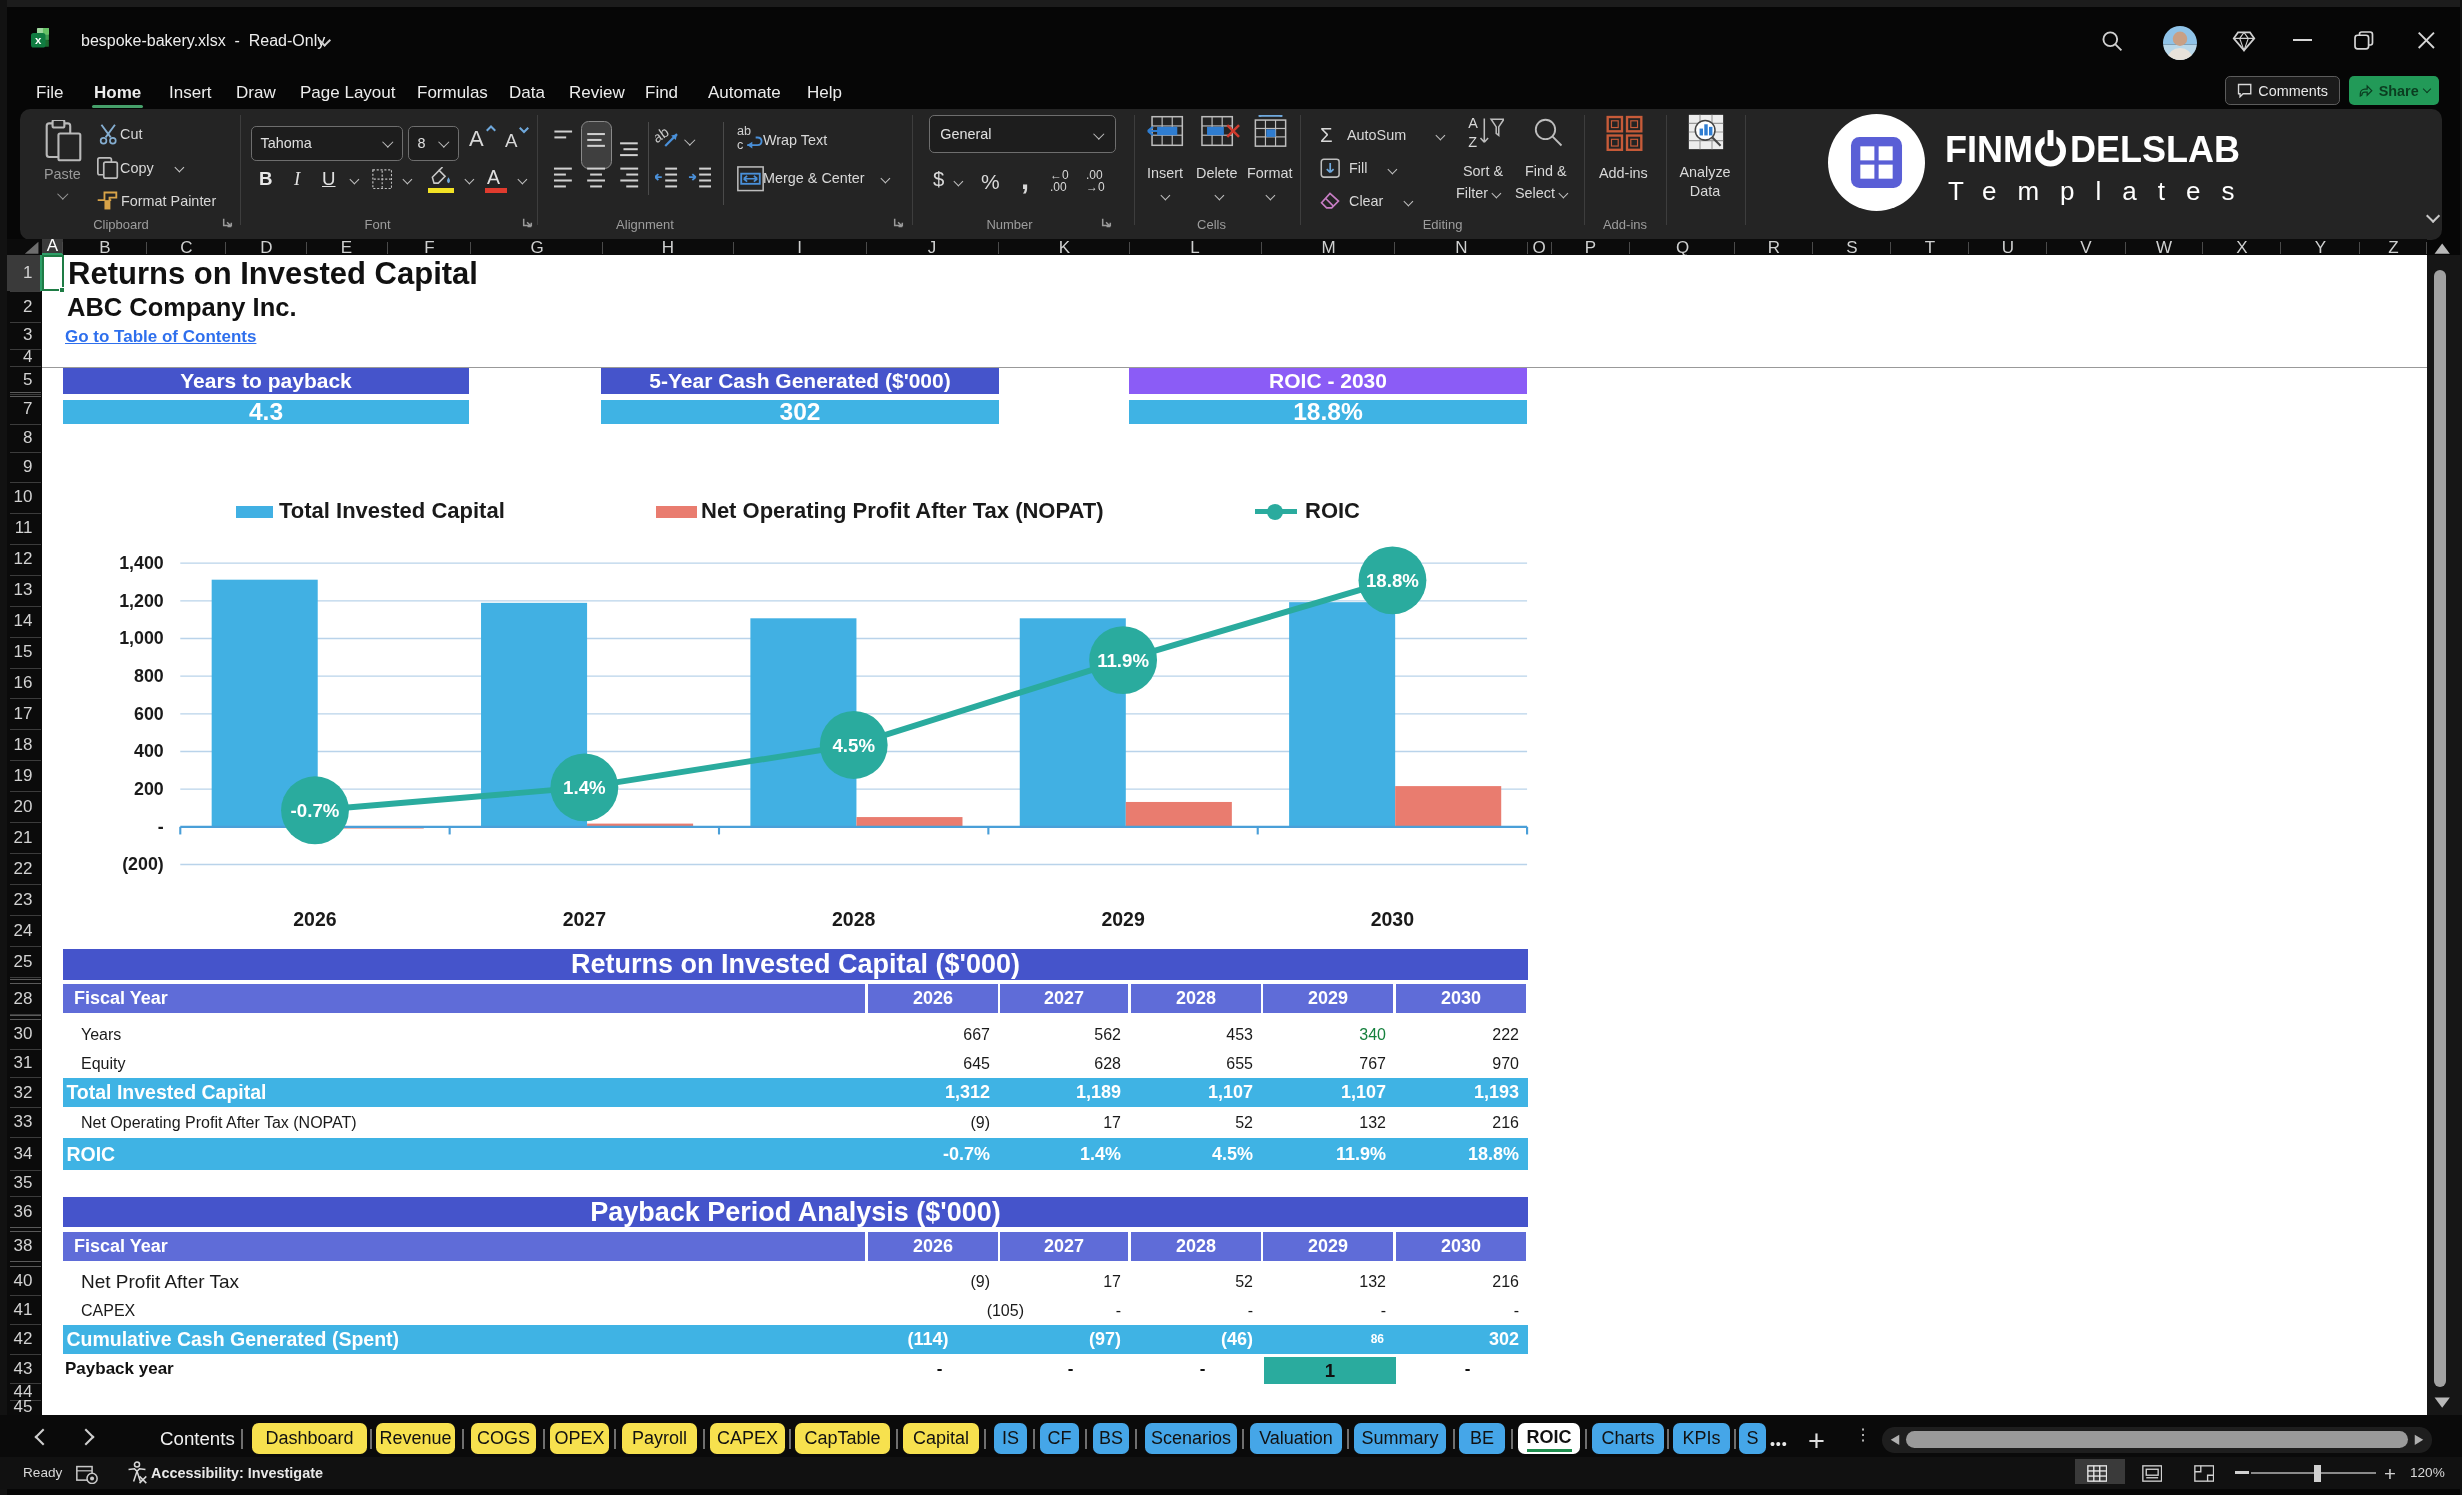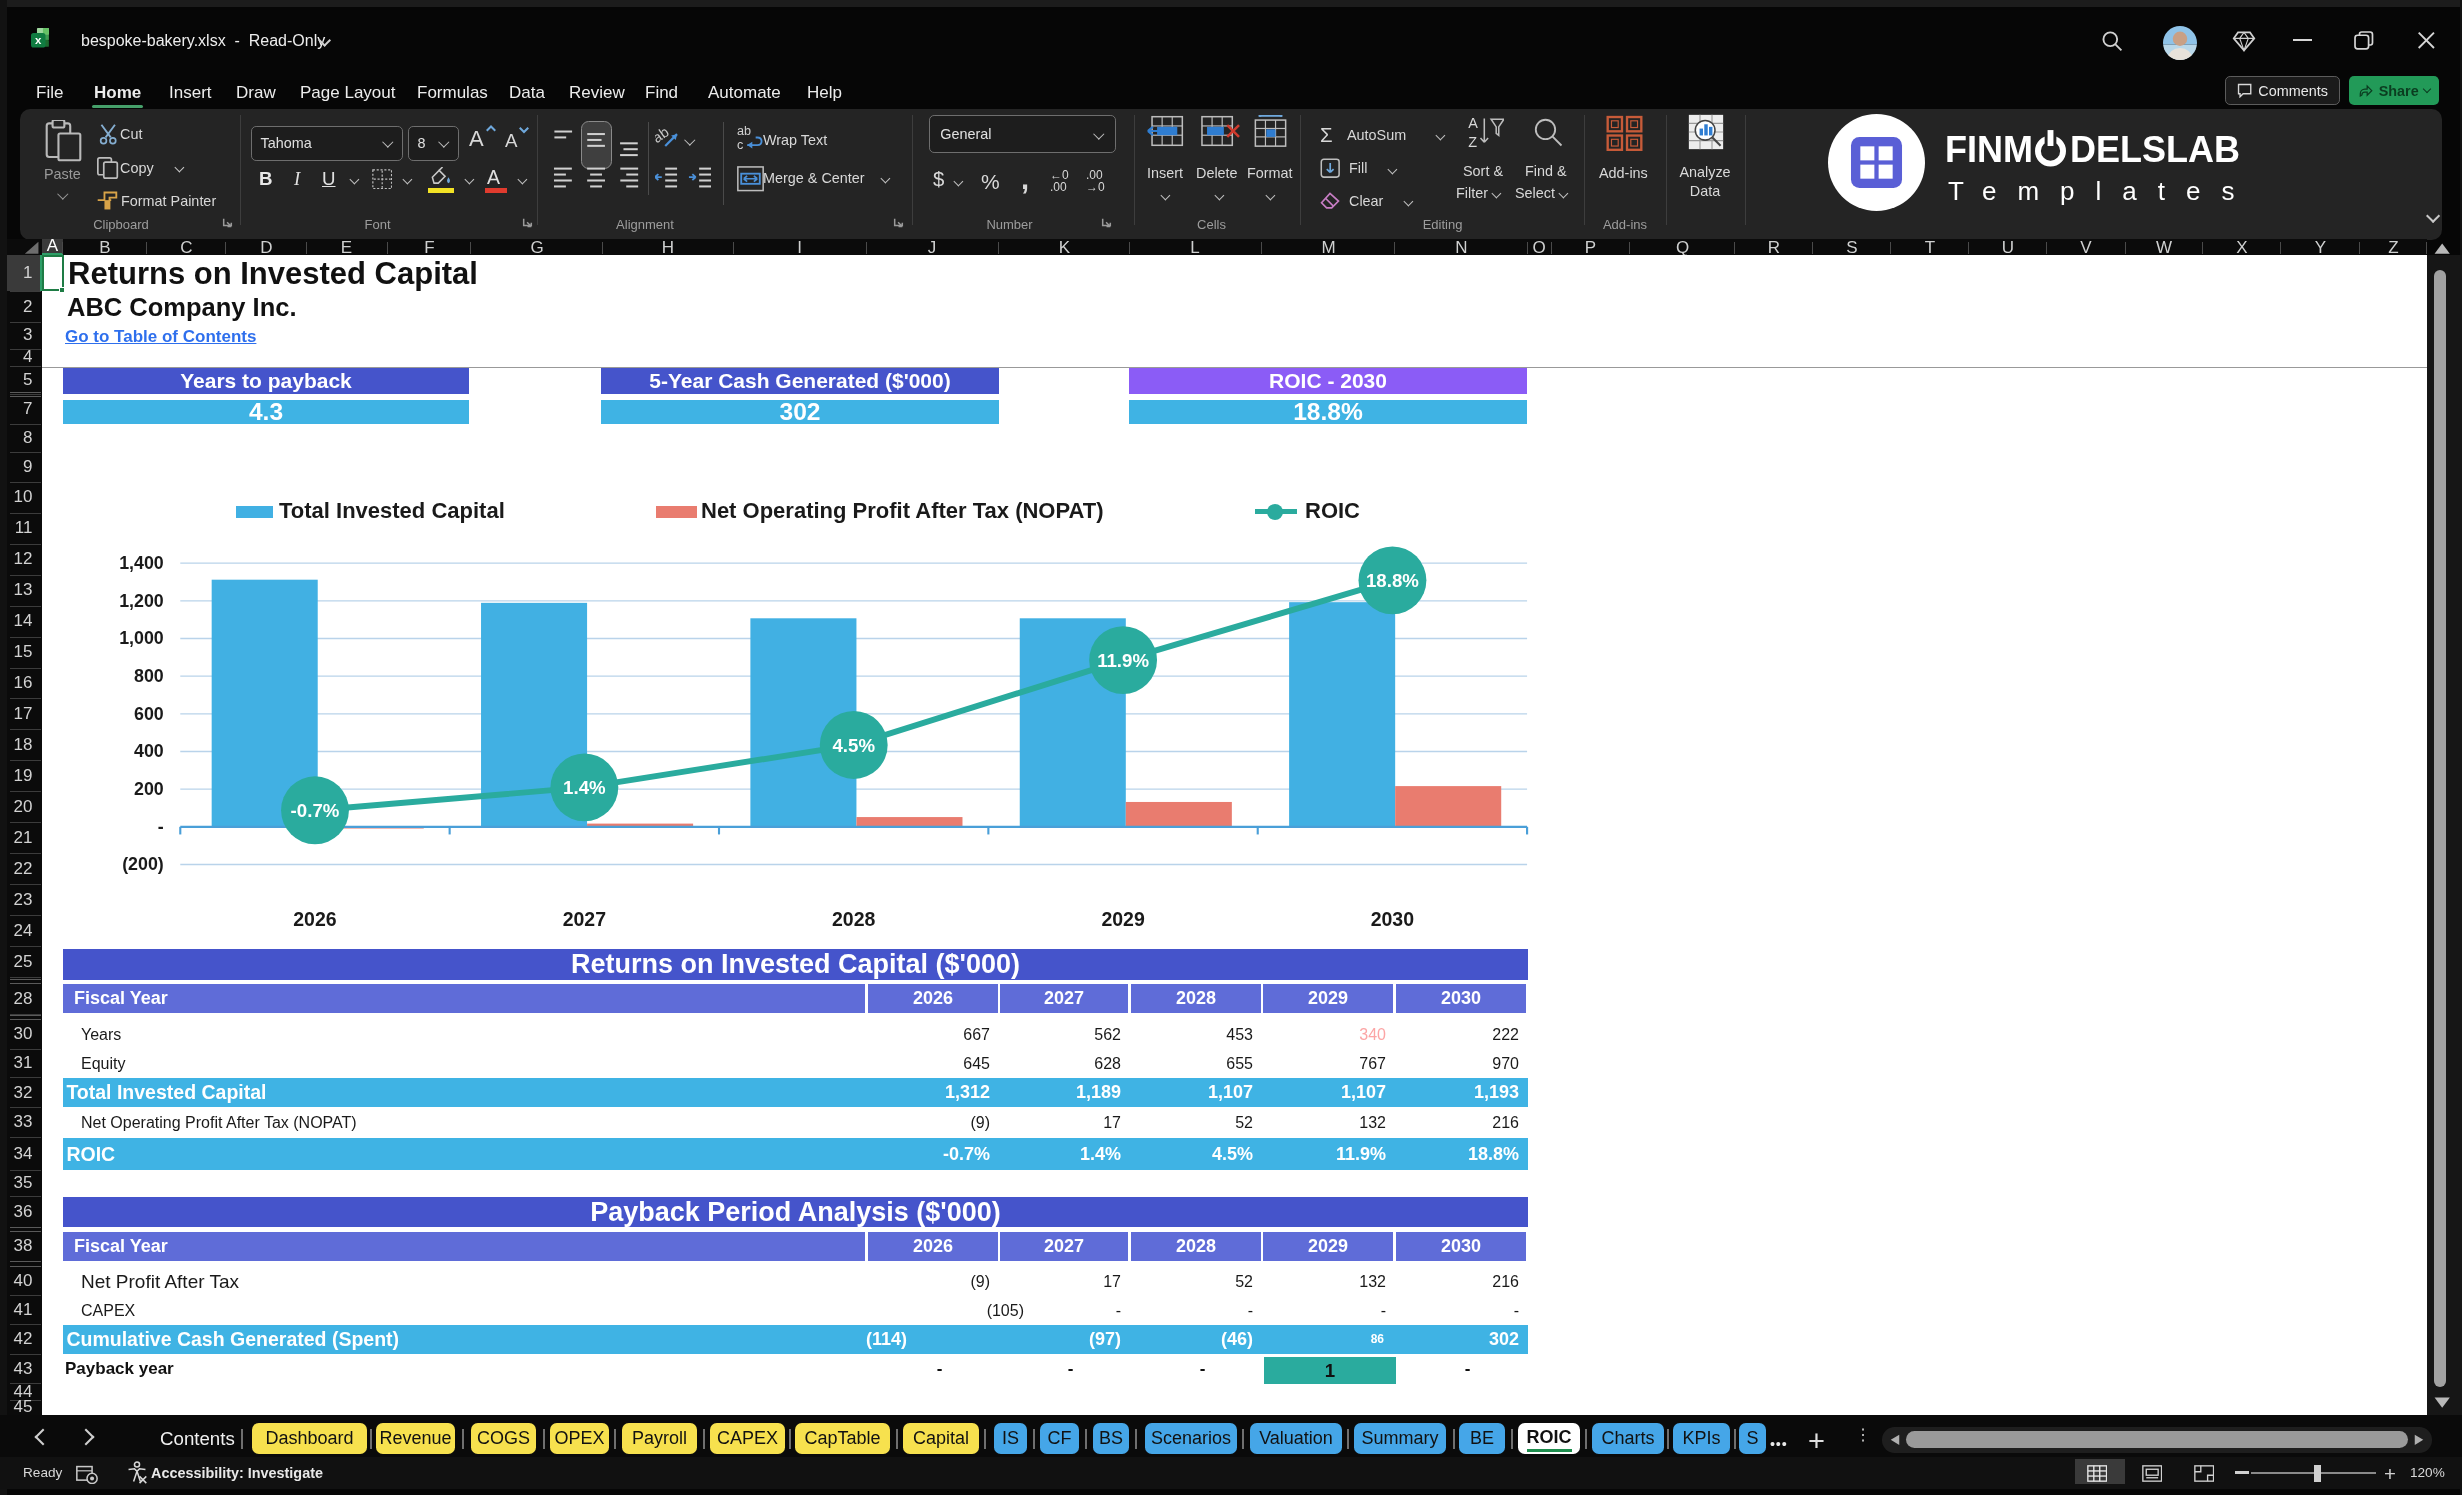--- a/index.html
+++ b/index.html
@@ -598,21 +598,21 @@
   <div class="abs" style="left:63px;top:984px;width:802px;height:29px;background:#5f6cd8;color:#fff;font-size:18px;font-weight:bold;text-align:left;line-height:29px;padding-left:11px;">Fiscal Year</div>
   <div class="abs" style="left:868px;top:984px;width:130px;height:29px;background:#5f6cd8;color:#fff;font-size:18px;font-weight:bold;text-align:center;line-height:29px;">2026</div>
   <div class="abs" style="left:1000px;top:984px;width:128px;height:29px;background:#5f6cd8;color:#fff;font-size:18px;font-weight:bold;text-align:center;line-height:29px;">2027</div>
   <div class="abs" style="left:1131px;top:984px;width:130px;height:29px;background:#5f6cd8;color:#fff;font-size:18px;font-weight:bold;text-align:center;line-height:29px;">2028</div>
   <div class="abs" style="left:1263px;top:984px;width:130px;height:29px;background:#5f6cd8;color:#fff;font-size:18px;font-weight:bold;text-align:center;line-height:29px;">2029</div>
   <div class="abs" style="left:1396px;top:984px;width:130px;height:29px;background:#5f6cd8;color:#fff;font-size:18px;font-weight:bold;text-align:center;line-height:29px;">2030</div>
   <div class="abs" style="left:81px;top:1020px;height:29px;line-height:29px;font-size:16px;color:#1a1a1a;">Years</div>
   <div class="abs" style="left:866px;top:1020px;width:124px;height:29px;line-height:29px;text-align:right;font-size:16px;font-weight:normal;color:#1a1a1a;">667</div>
   <div class="abs" style="left:999px;top:1020px;width:122px;height:29px;line-height:29px;text-align:right;font-size:16px;font-weight:normal;color:#1a1a1a;">562</div>
   <div class="abs" style="left:1129px;top:1020px;width:124px;height:29px;line-height:29px;text-align:right;font-size:16px;font-weight:normal;color:#1a1a1a;">453</div>
-  <div class="abs" style="left:1262px;top:1020px;width:124px;height:29px;line-height:29px;text-align:right;font-size:16px;font-weight:normal;color:#fca5a5;">340</div>
+  <div class="abs" style="left:1262px;top:1020px;width:124px;height:29px;line-height:29px;text-align:right;font-size:16px;font-weight:normal;color:#15803d;">340</div>
   <div class="abs" style="left:1395px;top:1020px;width:124px;height:29px;line-height:29px;text-align:right;font-size:16px;font-weight:normal;color:#1a1a1a;">222</div>
   <div class="abs" style="left:81px;top:1049px;height:29px;line-height:29px;font-size:16px;color:#1a1a1a;">Equity</div>
   <div class="abs" style="left:866px;top:1049px;width:124px;height:29px;line-height:29px;text-align:right;font-size:16px;font-weight:normal;color:#1a1a1a;">645</div>
   <div class="abs" style="left:999px;top:1049px;width:122px;height:29px;line-height:29px;text-align:right;font-size:16px;font-weight:normal;color:#1a1a1a;">628</div>
   <div class="abs" style="left:1129px;top:1049px;width:124px;height:29px;line-height:29px;text-align:right;font-size:16px;font-weight:normal;color:#1a1a1a;">655</div>
   <div class="abs" style="left:1262px;top:1049px;width:124px;height:29px;line-height:29px;text-align:right;font-size:16px;font-weight:normal;color:#1a1a1a;">767</div>
   <div class="abs" style="left:1395px;top:1049px;width:124px;height:29px;line-height:29px;text-align:right;font-size:16px;font-weight:normal;color:#1a1a1a;">970</div>
   <div class="abs" style="left:63px;top:1078px;width:1465px;height:29px;background:#3fb3e4;color:#fff;font-size:19.5px;font-weight:bold;text-align:left;line-height:29px;padding-left:3.4px;">Total Invested Capital</div>
   <div class="abs" style="left:866px;top:1078px;width:124px;height:29px;line-height:29px;text-align:right;font-size:18px;font-weight:bold;color:#fff;">1,312</div>
   <div class="abs" style="left:999px;top:1078px;width:122px;height:29px;line-height:29px;text-align:right;font-size:18px;font-weight:bold;color:#fff;">1,189</div>
@@ -644,21 +644,21 @@
   <div class="abs" style="left:1129px;top:1267px;width:124px;height:29px;line-height:29px;text-align:right;font-size:16px;font-weight:normal;color:#1a1a1a;">52</div>
   <div class="abs" style="left:1262px;top:1267px;width:124px;height:29px;line-height:29px;text-align:right;font-size:16px;font-weight:normal;color:#1a1a1a;">132</div>
   <div class="abs" style="left:1395px;top:1267px;width:124px;height:29px;line-height:29px;text-align:right;font-size:16px;font-weight:normal;color:#1a1a1a;">216</div>
   <div class="abs" style="left:81px;top:1296px;height:29px;line-height:29px;font-size:16px;color:#1a1a1a;">CAPEX</div>
   <div class="abs" style="left:900px;top:1296px;width:124px;height:29px;line-height:29px;text-align:right;font-size:16px;font-weight:normal;color:#1a1a1a;">(105)</div>
   <div class="abs" style="left:999px;top:1296px;width:122px;height:29px;line-height:29px;text-align:right;font-size:16px;font-weight:normal;color:#1a1a1a;">-</div>
   <div class="abs" style="left:1129px;top:1296px;width:124px;height:29px;line-height:29px;text-align:right;font-size:16px;font-weight:normal;color:#1a1a1a;">-</div>
   <div class="abs" style="left:1262px;top:1296px;width:124px;height:29px;line-height:29px;text-align:right;font-size:16px;font-weight:normal;color:#1a1a1a;">-</div>
   <div class="abs" style="left:1395px;top:1296px;width:124px;height:29px;line-height:29px;text-align:right;font-size:16px;font-weight:normal;color:#1a1a1a;">-</div>
   <div class="abs" style="left:63px;top:1325px;width:1465px;height:29px;background:#3fb3e4;color:#fff;font-size:19.5px;font-weight:bold;text-align:left;line-height:29px;padding-left:3.4px;">Cumulative Cash Generated (Spent)</div>
-  <div class="abs" style="left:866px;top:1325px;width:124px;height:29px;line-height:29px;text-align:left;font-size:18px;font-weight:bold;color:#fff;">(114)</div>
+  <div class="abs" style="left:866px;top:1325px;width:124px;height:29px;line-height:29px;text-align:center;font-size:18px;font-weight:bold;color:#fff;">(114)</div>
   <div class="abs" style="left:999px;top:1325px;width:122px;height:29px;line-height:29px;text-align:right;font-size:18px;font-weight:bold;color:#fff;">(97)</div>
   <div class="abs" style="left:1129px;top:1325px;width:124px;height:29px;line-height:29px;text-align:right;font-size:18px;font-weight:bold;color:#fff;">(46)</div>
   <div class="abs" style="left:1260px;top:1325px;width:124px;height:29px;line-height:29px;text-align:right;font-size:12px;font-weight:bold;color:#fff;">86</div>
   <div class="abs" style="left:1395px;top:1325px;width:124px;height:29px;line-height:29px;text-align:right;font-size:18px;font-weight:bold;color:#fff;">302</div>
   <div class="abs" style="left:65px;top:1354px;height:29px;line-height:29px;font-size:17px;font-weight:bold;color:#111;">Payback year</div>
   <div class="abs" style="left:1264px;top:1357px;width:132px;height:27px;background:#2aab9e;color:#111;font-size:18.7px;font-weight:bold;text-align:center;line-height:27px;">1</div>
   <div class="abs" style="left:931px;top:1354px;width:17px;height:29px;line-height:29px;text-align:center;font-size:17px;font-weight:bold;color:#111;">-</div>
   <div class="abs" style="left:1062px;top:1354px;width:17px;height:29px;line-height:29px;text-align:center;font-size:17px;font-weight:bold;color:#111;">-</div>
   <div class="abs" style="left:1194px;top:1354px;width:17px;height:29px;line-height:29px;text-align:center;font-size:17px;font-weight:bold;color:#111;">-</div>
   <div class="abs" style="left:1459px;top:1354px;width:17px;height:29px;line-height:29px;text-align:center;font-size:17px;font-weight:bold;color:#111;">-</div>

